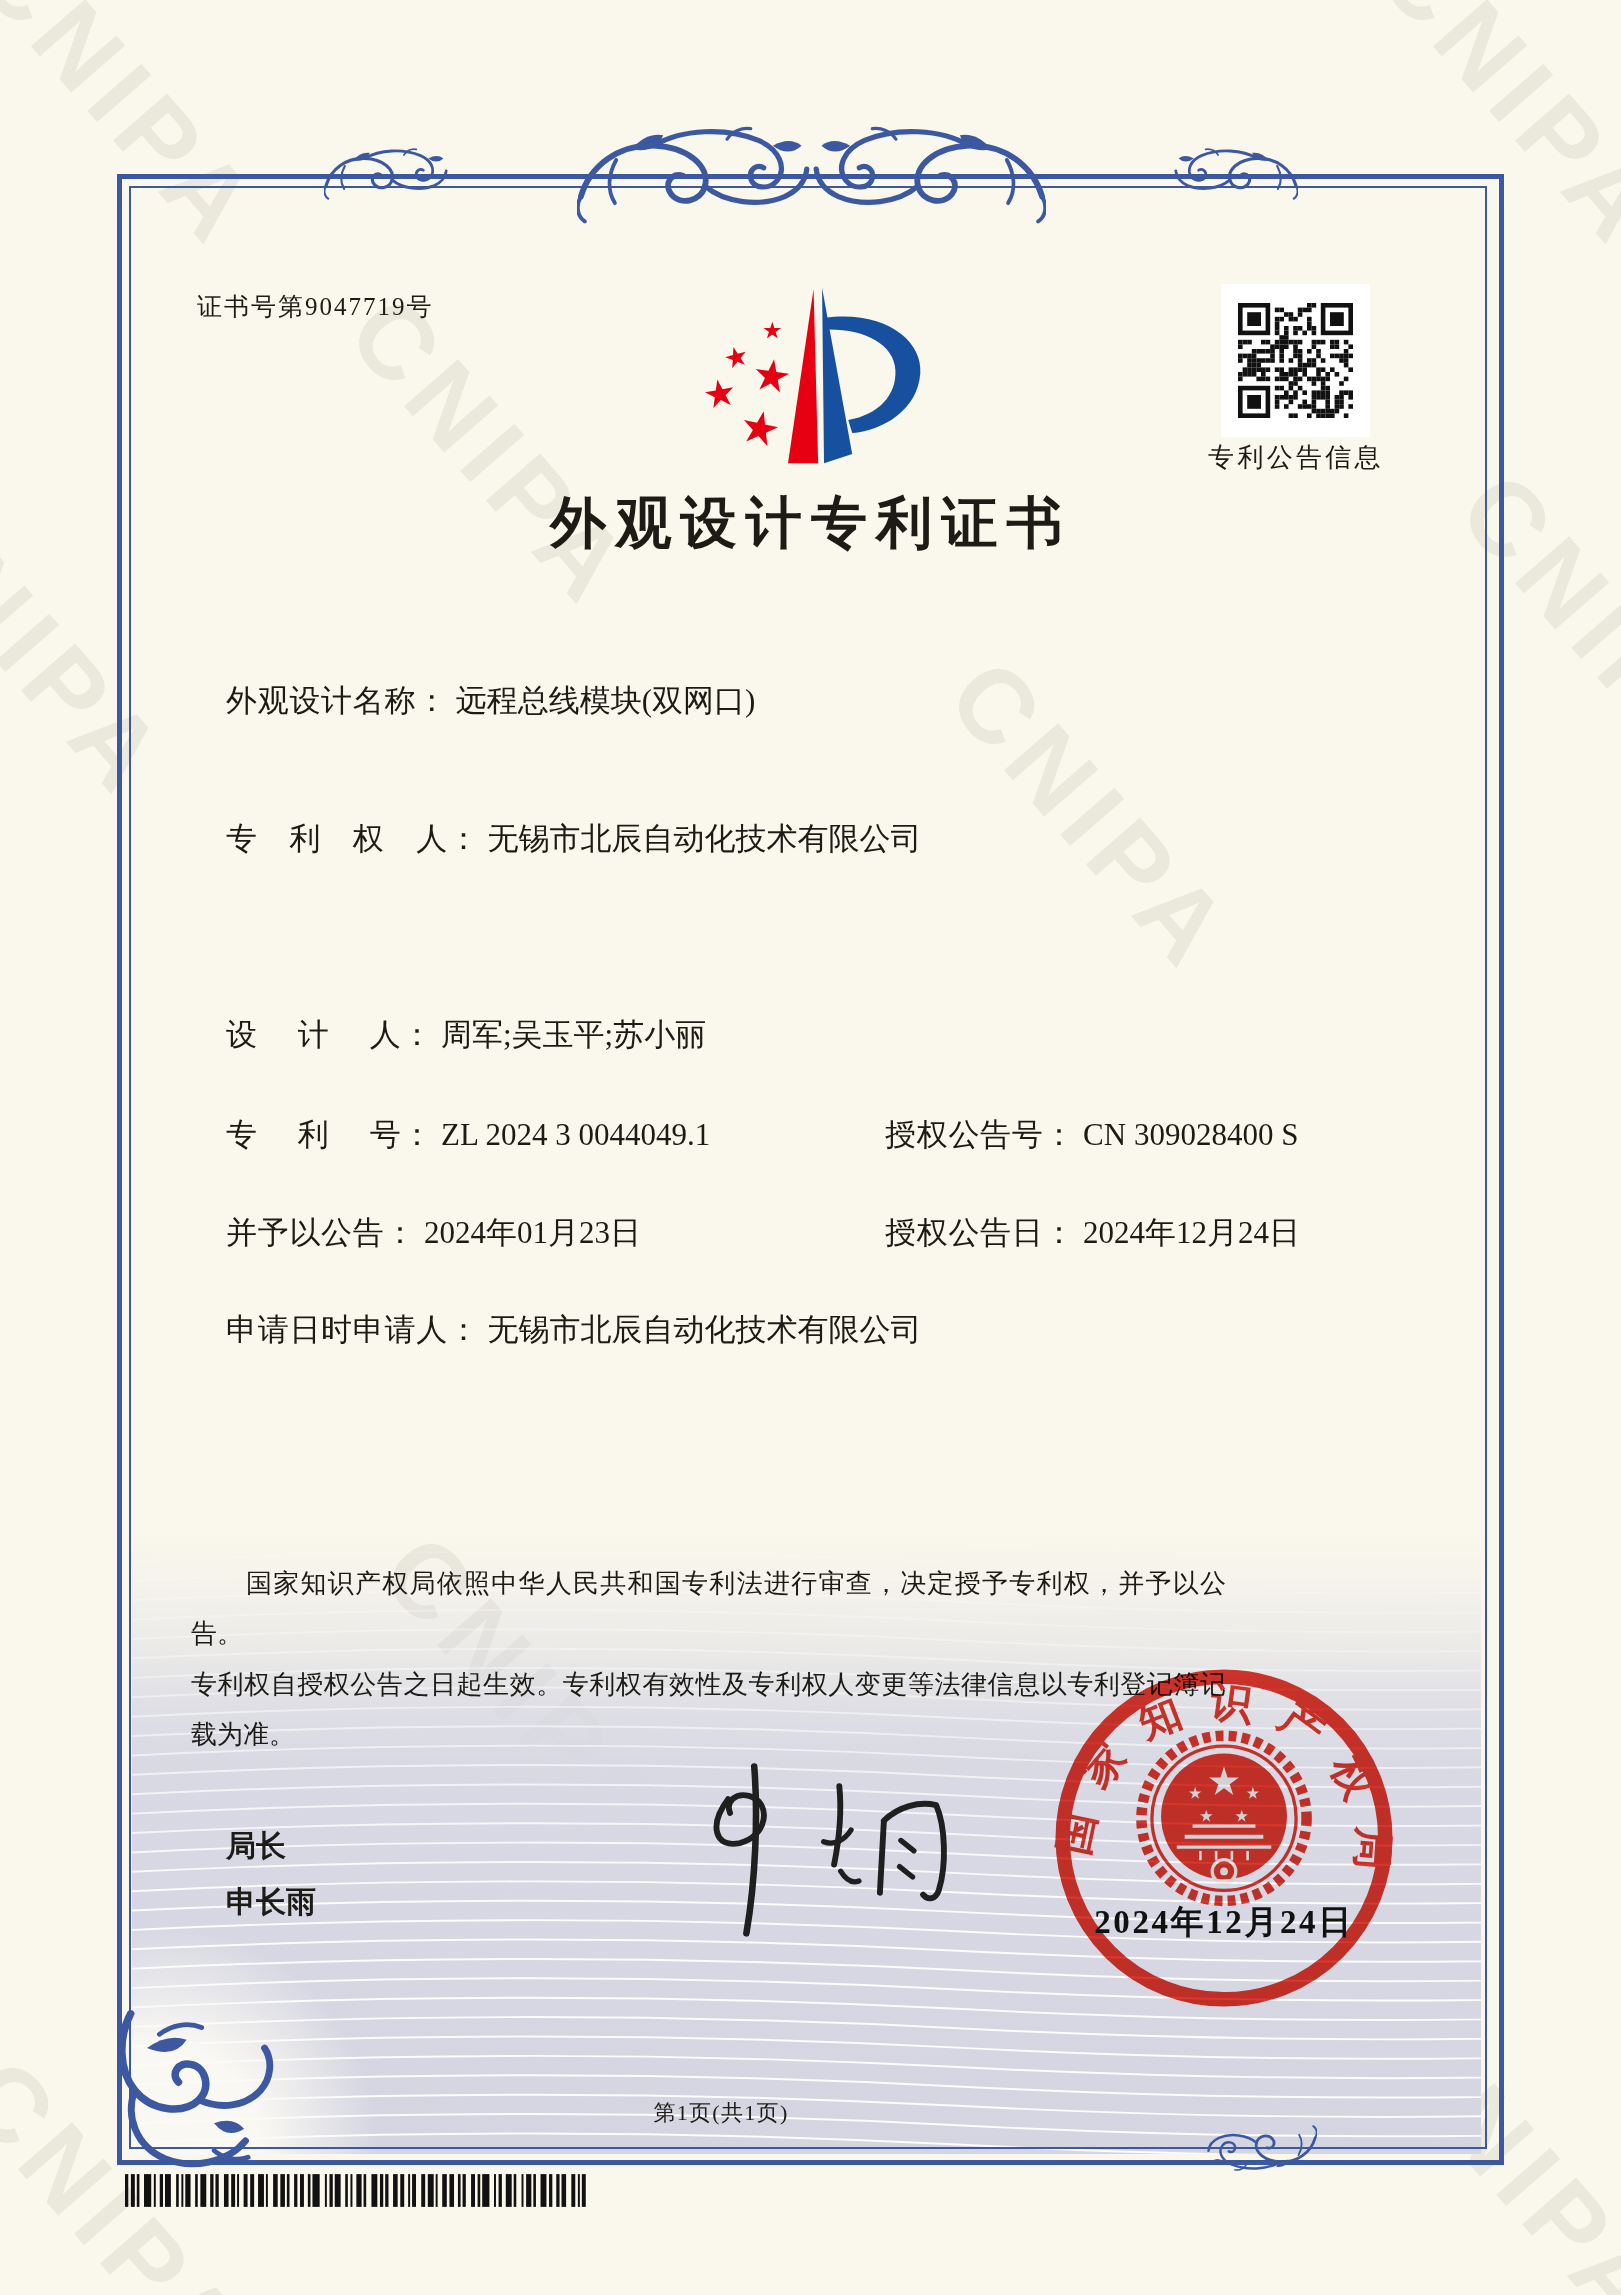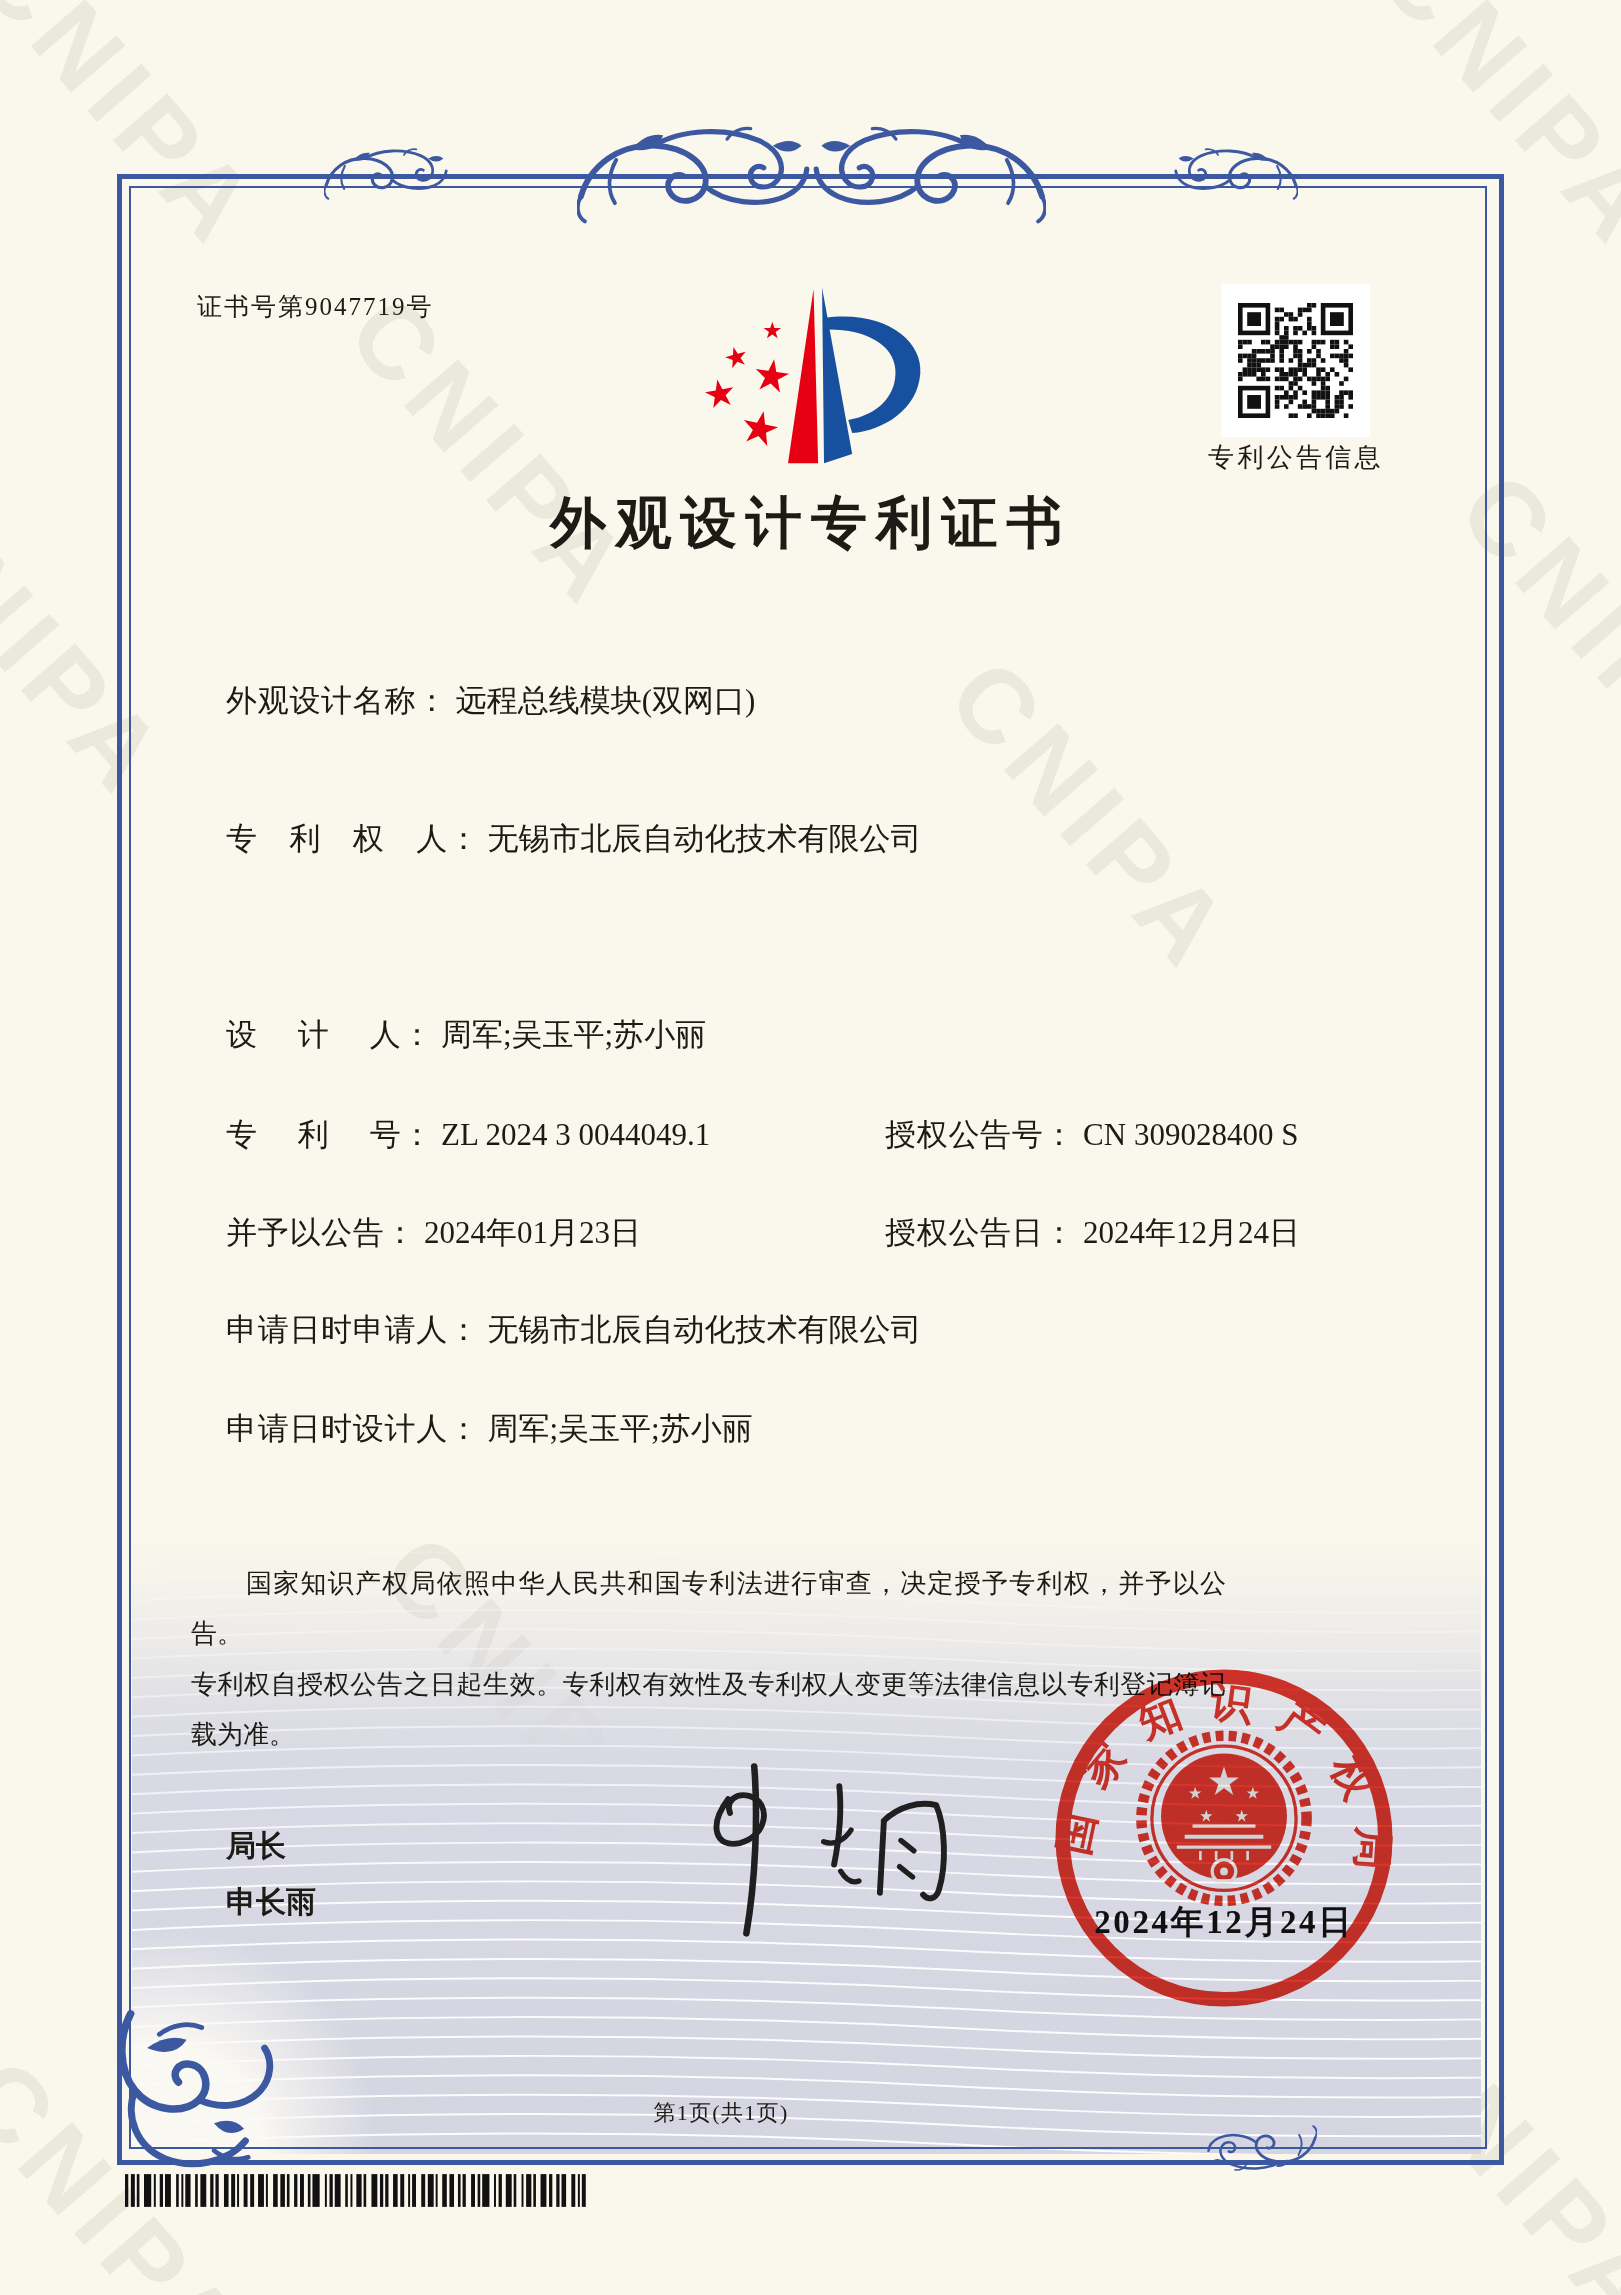--- a/index.html
+++ b/index.html
@@ -440,23 +440,20 @@
   </div>
   <div class="field" style="top:1212px">
     <span class="lbl">并予以公告：</span><span class="val">2024年01月23日</span>
   </div>
   <div class="field rcol" style="top:1212px">
     <span class="lbl">授权公告日：</span><span class="val">2024年12月24日</span>
   </div>
   <div class="field" style="top:1309px">
     <span class="lbl">申请日时申请人：</span><span class="val">无锡市北辰自动化技术有限公司</span>
   </div>
-  <div class="field" style="top:1408px">
-    <span class="lbl">申请日时设计人：</span><span class="val">周军;吴玉平;苏小丽</span>
-  </div>
 
   <div class="abs statement">
     <div class="ln1">国家知识产权局依照中华人民共和国专利法进行审查，决定授予专利权，并予以公告。</div>
     <div class="ln2">专利权自授权公告之日起生效。专利权有效性及专利权人变更等法律信息以专利登记簿记载为准。</div>
   </div>
 
   <div class="abs sig-title">局长</div>
   <div class="abs sig-name">申长雨</div>
 
   <svg class="abs" style="left:623px;top:1737px" width="341" height="216" viewBox="0 0 520 330">

